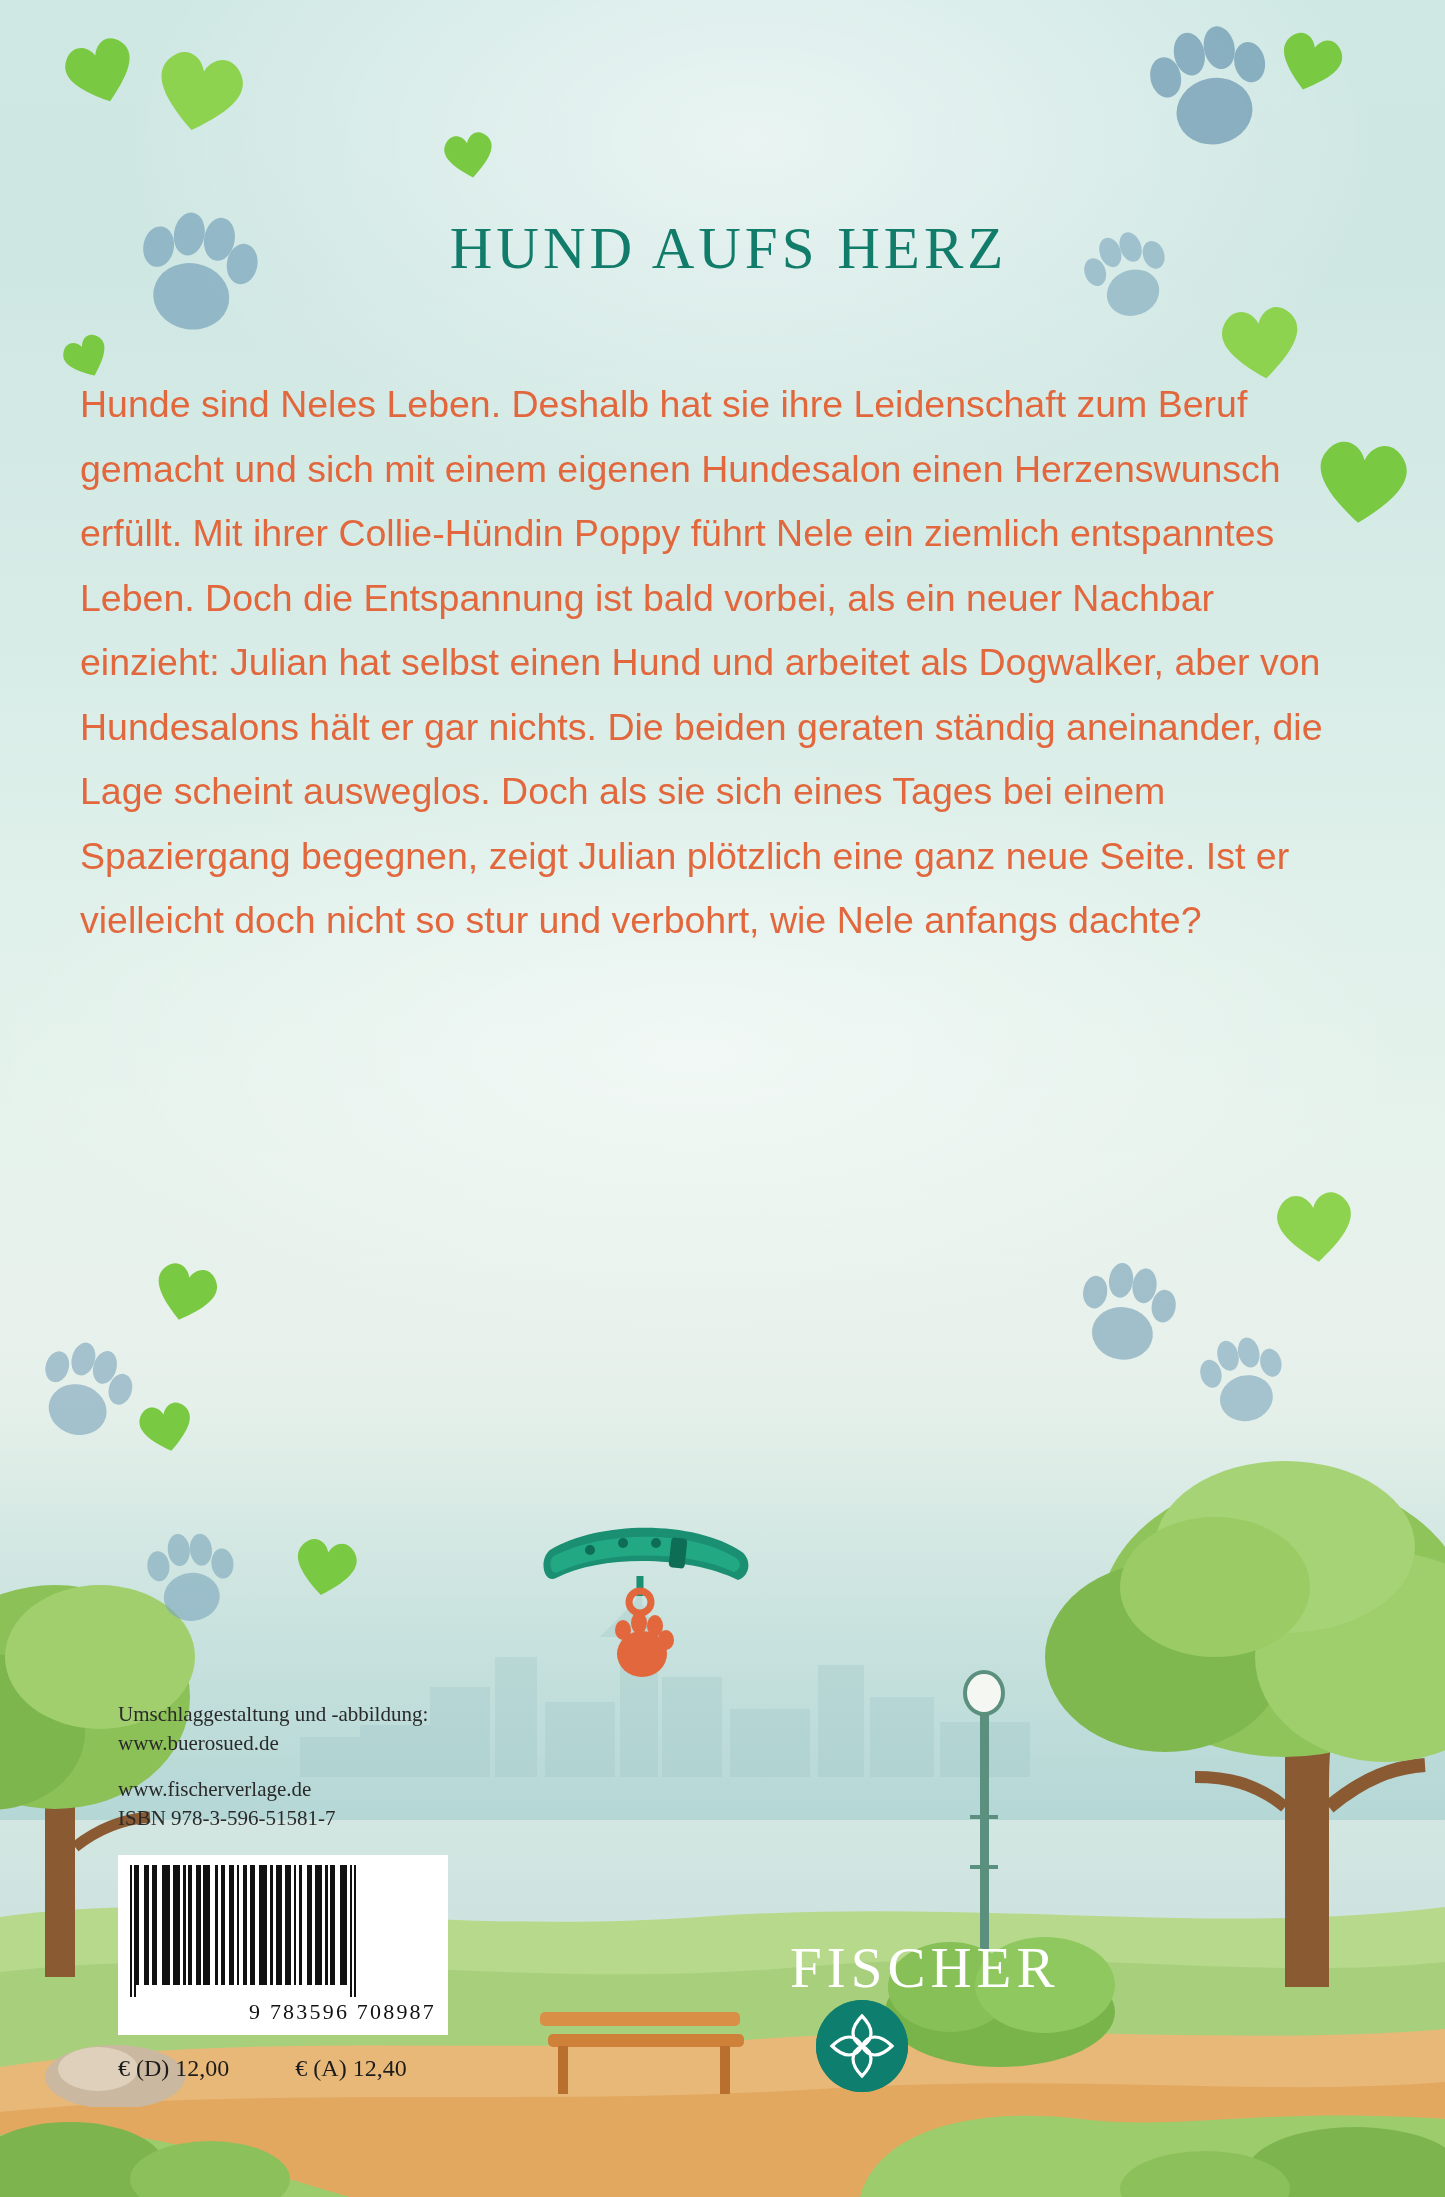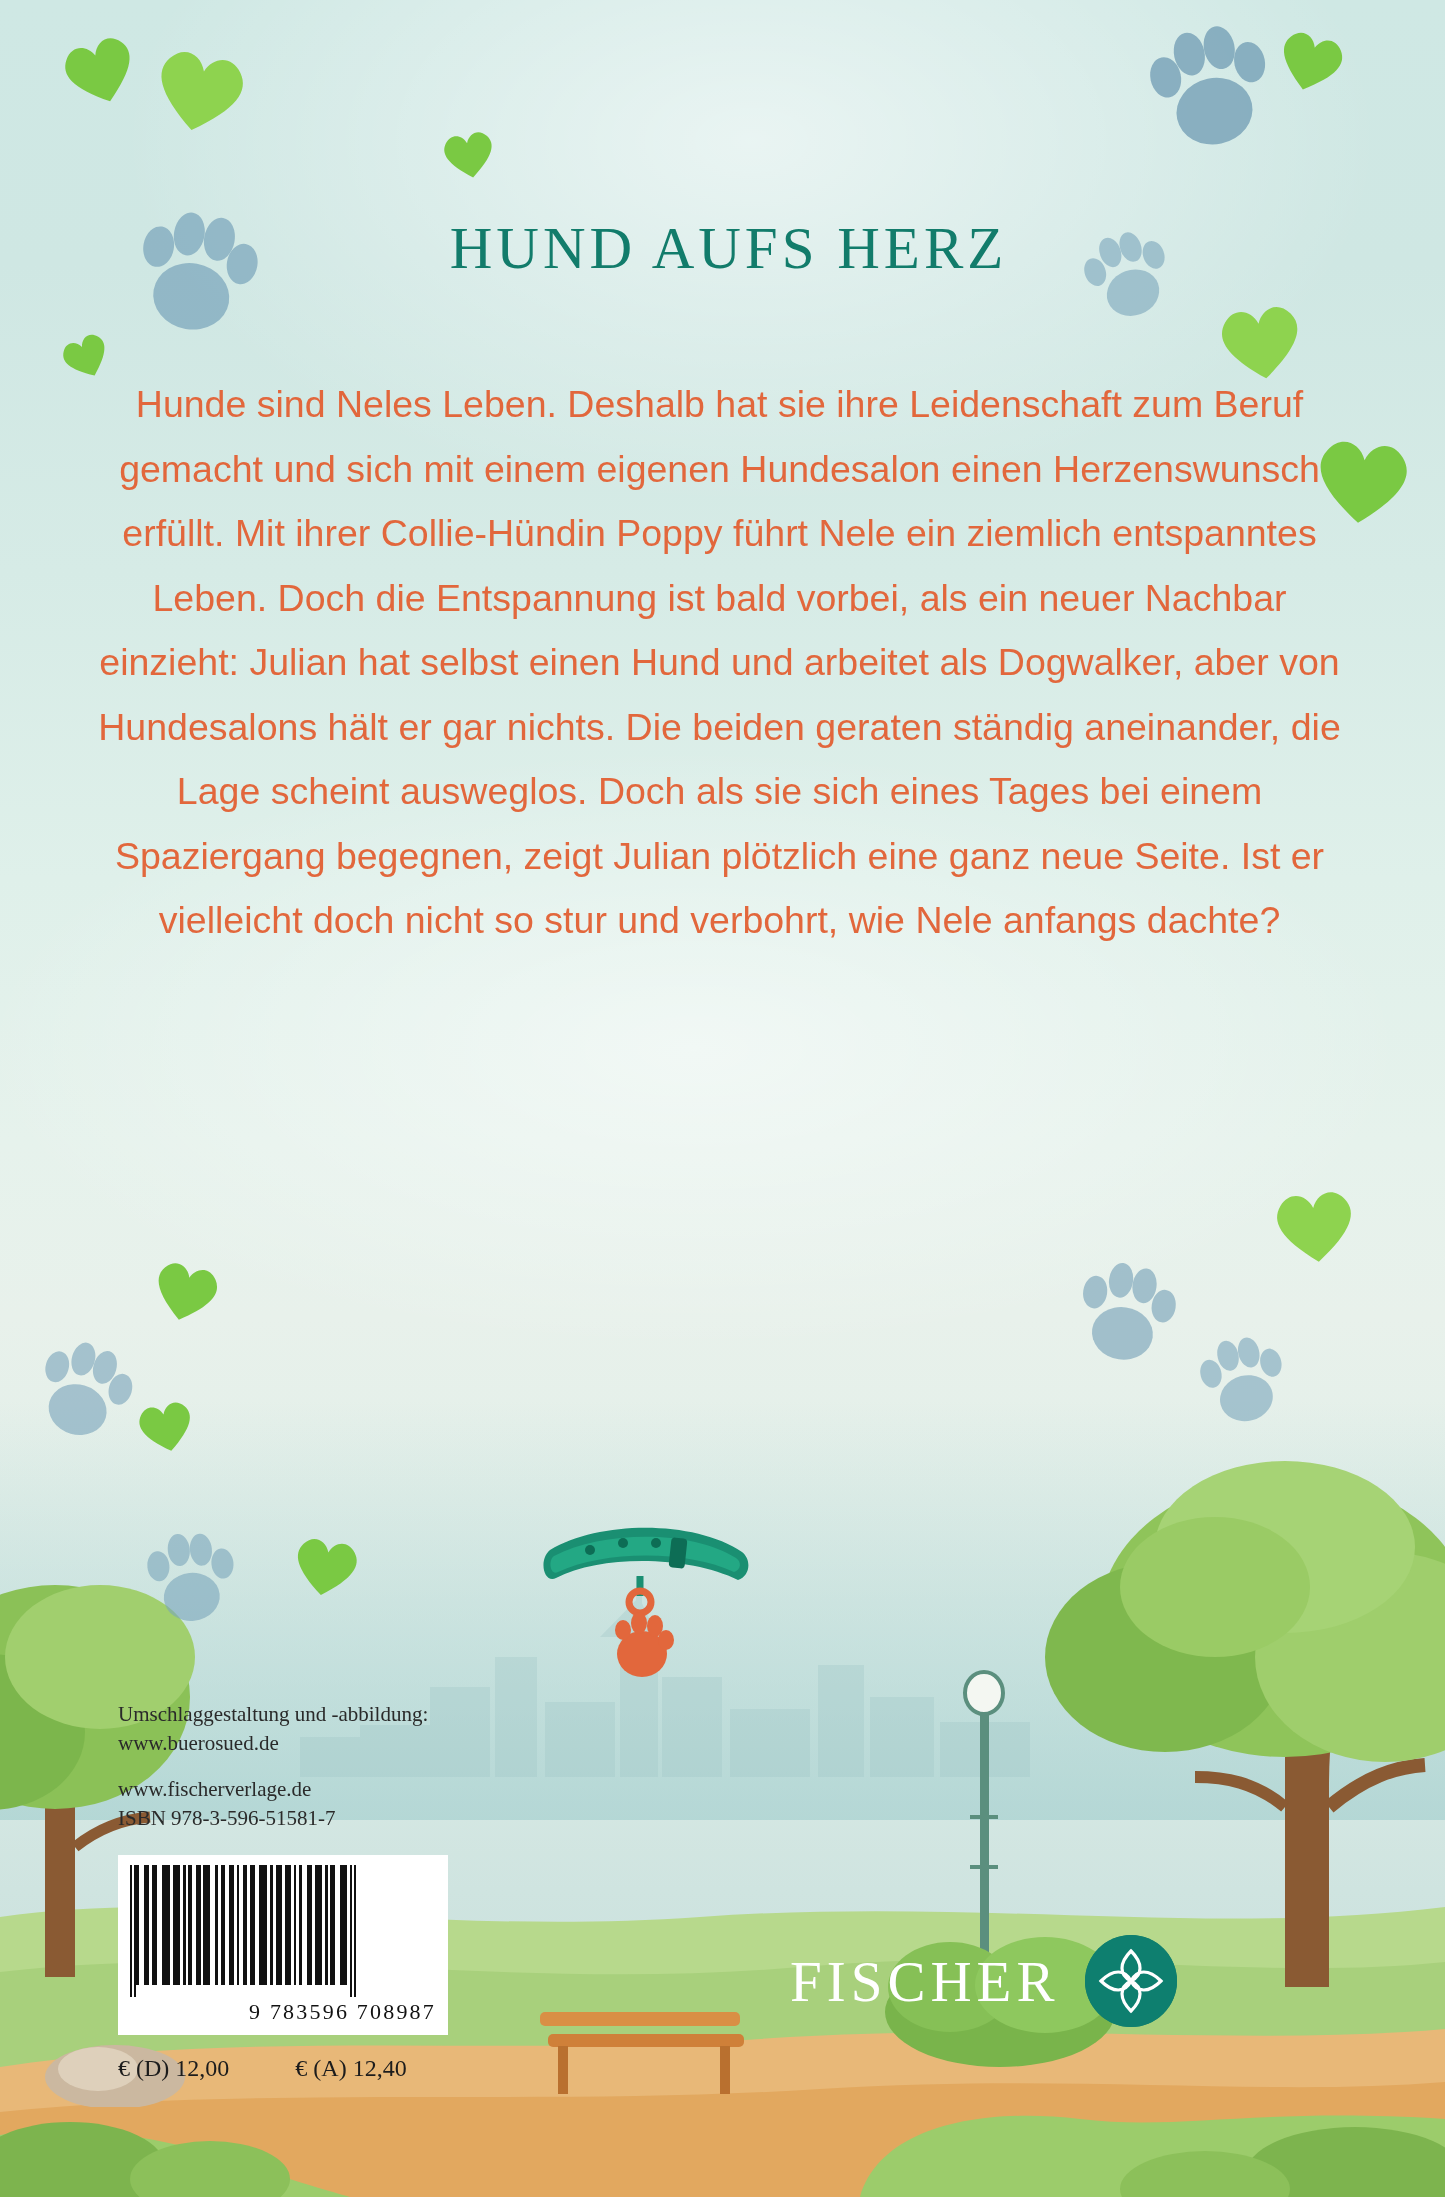--- a/index.html
+++ b/index.html
@@ -73,24 +73,24 @@
     text-align: center;
     font-size: 59px;
     letter-spacing: 4px;
     color: #127c6b;
     font-family: "Liberation Serif", serif;
     font-weight: 400;
     padding-left: 12px;
   }
   .blurb {
     position: absolute;
-    left: 86px;
+    left: 80px;
     right: 92px;
     top: 372px;
-    text-align: center;
+    text-align: left;
     font-size: 37.5px;
     line-height: 1.72;
     color: #e2673c;
     font-family: "Liberation Sans", sans-serif;
   }
   .tagline {
     position: absolute;
     left: 120px; right: 120px;
     top: 1335px;
     text-align: center;
@@ -146,21 +146,22 @@
     font-family: "Liberation Serif", serif;
   }
   .prices span { margin-right: 60px; }
 
   
   .publisher {
     position: absolute;
     left: 790px;
     top: 1935px;
     display: flex;
-    align-items: center;
+    align-items: flex-start;
+    flex-direction: column;
   }
   .publisher .word {
     color: #ffffff;
     font-size: 57px;
     letter-spacing: 5px;
     font-family: "Liberation Serif", serif;
   }
   .publisher .mark {
     margin-left: 26px;
     width: 92px; height: 92px;

